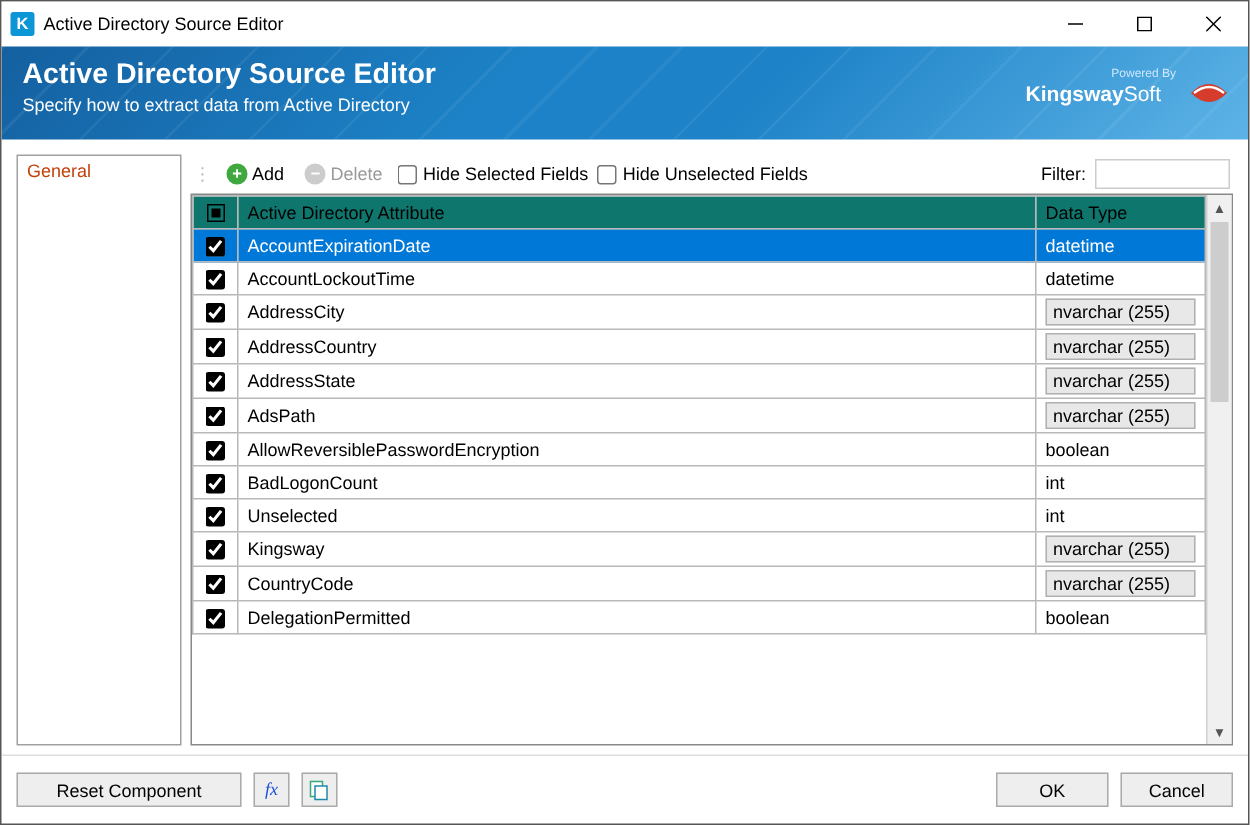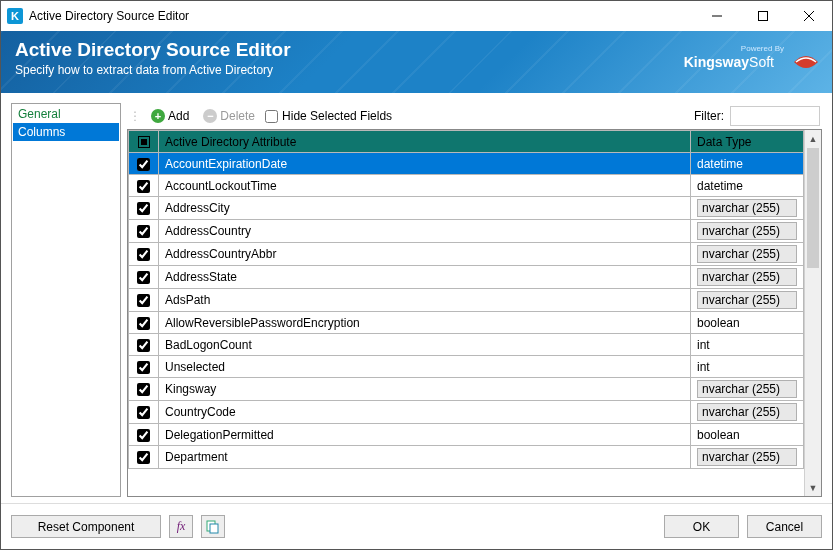--- a/index.html
+++ b/index.html
@@ -14,21 +14,21 @@
 .banner::after { content:""; position:absolute; inset:0; background-image: repeating-linear-gradient(135deg, rgba(255,255,255,0.06) 0 2px, transparent 2px 40px); }
 .banner h1 { font-size: 19px; font-weight: bold; }
 .banner p { font-size: 12px; margin-top: 2px; }
 .banner .logos { position: absolute; right: 10px; top: 0; bottom:0; display:flex; align-items:center; gap:16px; }
 .banner .kslogo { font-size:14px; color:#fff; position:relative; }
 .banner .kslogo .pb { position:absolute; top:-10px; right:-10px; font-size:8px; color:#cde8ff; }
 .banner .kslogo b { font-weight:bold; }
 .banner .orlogo { width:32px; height:32px; }
 .content { flex: 1; display: flex; padding: 10px 10px 6px 10px; gap: 6px; min-height: 0; }
 .sidepanel { width: 110px; border: 1px solid #a0a0a0; background: #fff; padding: 1px; }
-.sidepanel .navitem { padding: 0px 4px; color: #15803d; cursor: default; border:1px solid transparent; line-height:16px; }
+.sidepanel .navitem { padding: 0px 4px; color: #c2410c; cursor: default; border:1px solid transparent; line-height:16px; }
 .sidepanel .navitem.selected { background: #0078d7; color: #fff; }
 .main { flex: 1; display: flex; flex-direction: column; min-height: 0; min-width:0; }
 .toolbar { display: flex; align-items: center; gap: 6px; height: 26px; padding: 0 2px; }
 .toolbar .sep { color:#bbb; }
 .toolbar .tbtn { display: flex; align-items: center; gap: 3px; padding: 2px 4px; cursor: default; }
 .toolbar .tbtn.disabled { color: #999; }
 .icon-add { width:14px; height:14px; border-radius:50%; background:#3fa83f; color:#fff; display:flex; align-items:center; justify-content:center; font-size:11px; font-weight:bold; line-height:1; }
 .icon-del { width:14px; height:14px; border-radius:50%; background:#ccc; color:#fff; display:flex; align-items:center; justify-content:center; font-size:11px; font-weight:bold; line-height:1; }
 .toolbar .chk { display: inline-flex; align-items: center; gap: 4px; }
 .toolbar .chk input { width: 13px; height: 13px; }
@@ -95,36 +95,39 @@
     <svg class="orlogo" viewBox="0 0 32 32">
         <path d="M4 16 Q16 4 28 16 Q16 28 4 16 Z" fill="#d53c2c"></path>
         <path d="M6 16 Q16 8 26 16" fill="none" stroke="#fff" stroke-width="1.5"></path>
       </svg>
   </div>
 </div>
 
 <div class="content">
   <div class="sidepanel">
     <div class="navitem">General</div>
-    <div class="navitem selected">Columns</div>
   </div>
   <div class="main">
     <div class="toolbar">
       <span class="sep">⋮</span>
       <span class="tbtn">
           <span class="icon-add">+</span>
           <span>Add</span>
         </span>
       <span class="tbtn disabled">
           <span class="icon-del">−</span>
           <span>Delete</span>
         </span>
       <label class="chk">
           <input type="checkbox" style="">
           <span>Hide Selected Fields</span>
+        </label>
+      <label class="chk">
+          <input type="checkbox" style="">
+          <span>Hide Unselected Fields</span>
         </label>
       <span class="filter-label">Filter:</span>
       <input class="filter" style="">
     </div>
     <div class="gridwrap">
       <div class="tablezone">
         <table>
           <colgroup>
               <col class="chk">
               <col>
@@ -153,25 +156,20 @@
                 <td>AddressCity</td>
                 <td class="dtype-btn"><span>nvarchar (255)</span></td>
               </tr>
               <tr>
                 <td class="chkcell"><input type="checkbox" checked="" style=""></td>
                 <td>AddressCountry</td>
                 <td class="dtype-btn"><span>nvarchar (255)</span></td>
               </tr>
               <tr>
                 <td class="chkcell"><input type="checkbox" checked="" style=""></td>
-                <td>AddressCountryAbbr</td>
-                <td class="dtype-btn"><span>nvarchar (255)</span></td>
-              </tr>
-              <tr>
-                <td class="chkcell"><input type="checkbox" checked="" style=""></td>
                 <td>AddressState</td>
                 <td class="dtype-btn"><span>nvarchar (255)</span></td>
               </tr>
               <tr>
                 <td class="chkcell"><input type="checkbox" checked="" style=""></td>
                 <td>AdsPath</td>
                 <td class="dtype-btn"><span>nvarchar (255)</span></td>
               </tr>
               <tr>
                 <td class="chkcell"><input type="checkbox" checked="" style=""></td>
@@ -195,42 +193,37 @@
               </tr>
               <tr>
                 <td class="chkcell"><input type="checkbox" checked="" style=""></td>
                 <td>CountryCode</td>
                 <td class="dtype-btn"><span>nvarchar (255)</span></td>
               </tr>
               <tr>
                 <td class="chkcell"><input type="checkbox" checked="" style=""></td>
                 <td>DelegationPermitted</td>
                 <td>boolean</td>
-              </tr>
-              <tr>
-                <td class="chkcell"><input type="checkbox" checked="" style=""></td>
-                <td>Department</td>
-                <td class="dtype-btn"><span>nvarchar (255)</span></td>
               </tr>
             </tbody>
         </table>
       </div>
       <div class="vscroll">
         <div class="arrow up">▲</div>
         <div class="thumb"></div>
         <div class="arrow down">▼</div>
       </div>
     </div>
   </div>
 </div>
 
 <div class="footer">
   <span class="fbtn wide">Reset Component</span>
   <span class="fbtn small">
-      <i style="font-family:serif;font-style:italic;color:#701a75;">fx</i>
+      <i style="font-family:serif;font-style:italic;color:#1d4ed8;">fx</i>
     </span>
   <span class="fbtn small">
       <svg width="14" height="14">
         <rect x="1" y="1" width="8" height="10" fill="#fff" stroke="#3a7"></rect>
         <rect x="4" y="4" width="8" height="9" fill="#fff" stroke="#28a"></rect>
       </svg>
     </span>
   <span class="spacer"></span>
   <span class="fbtn">OK</span>
   <span class="fbtn">Cancel</span>

